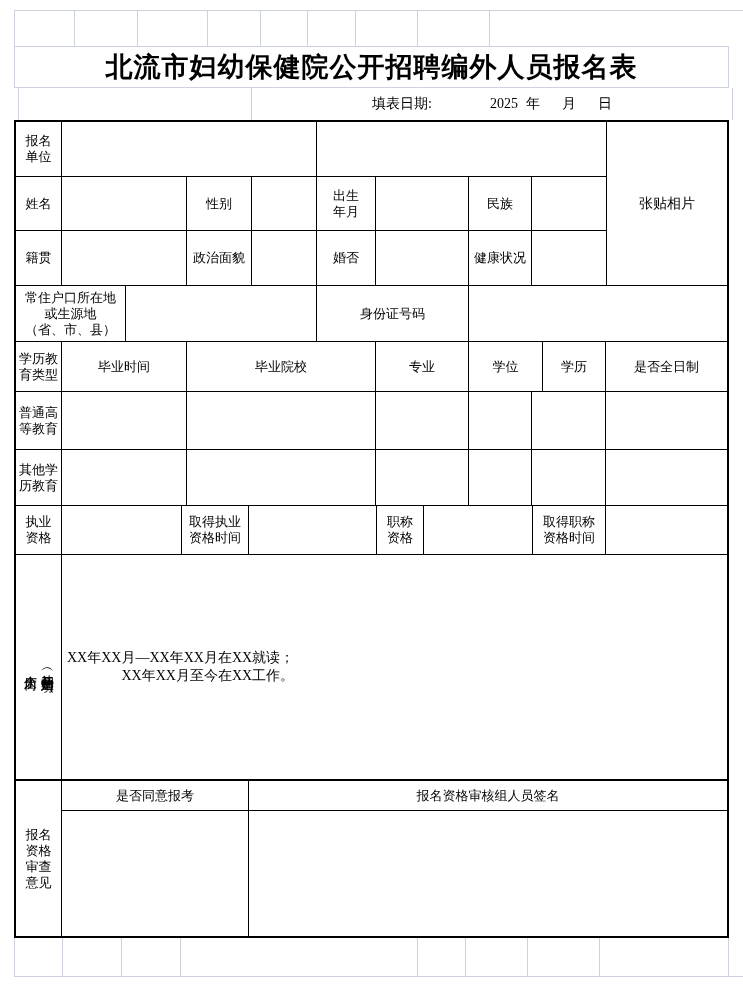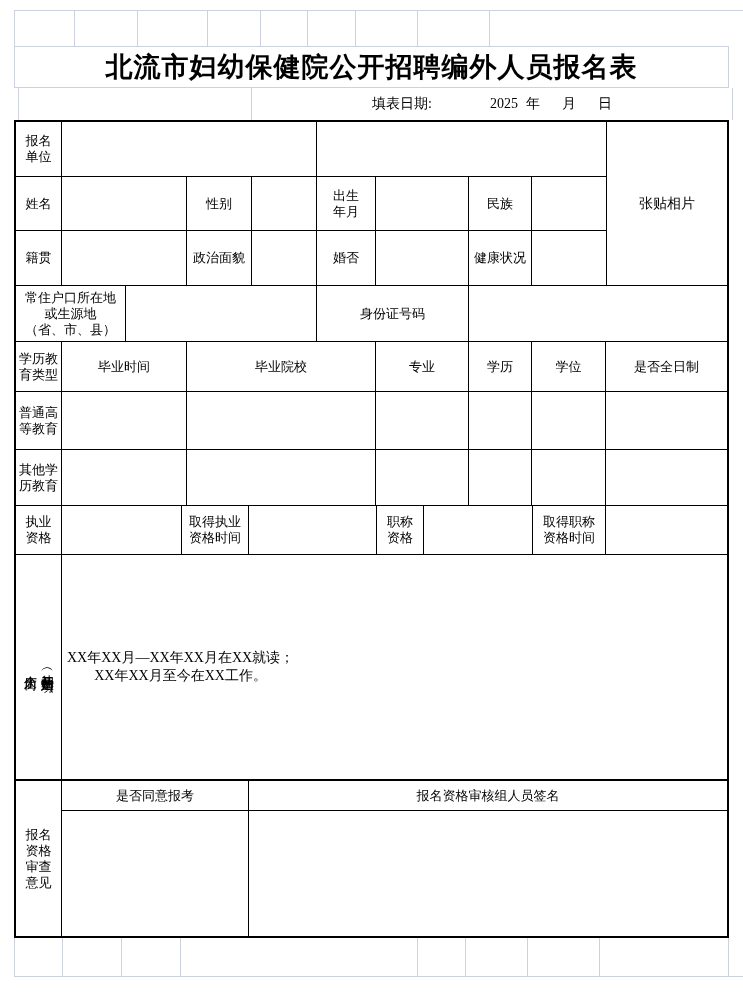--- a/index.html
+++ b/index.html
@@ -41,21 +41,21 @@
   .w46{width:46px}.w47{width:47px}.w59{width:59px}.w63{width:63px}.w65{width:65px}
   .w67{width:67px}.w73{width:73px}.w74{width:74px}.w93{width:93px}.w109{width:109px}
   .w110{width:110px}.w120{width:120px}.w125{width:125px}.w128{width:128px}.w148{width:148px}
   .w152{width:152px}.w187{width:187px}.w189{width:189px}.w191{width:191px}.w255{width:255px}
   .h49{height:49px}.h50{height:50px}.h53{height:53px}.h54{height:54px}.h55{height:55px}
   .h56{height:56px}.h58{height:58px}.h164{height:164px}.h226{height:226px}
 
   
   .resume-lab{flex-direction:row;gap:1px}
   .vtext{writing-mode:vertical-rl;text-orientation:mixed;letter-spacing:1px;font-size:13px}
-  .resume-content{justify-content:flex-start;text-align:center;padding-left:5px;
+  .resume-content{justify-content:flex-start;text-align:right;padding-left:5px;
                   font-size:14px;line-height:18px}
 
   
   .rv-right{flex:1;display:flex;flex-direction:column;min-width:0}
   .rv-head{display:flex;height:30px;border-bottom:1px solid #000}
   .rv-body{display:flex;flex:1}
 </style>
 </head>
 <body>
 
@@ -127,22 +127,22 @@
     <div class="tc w152">身份证号码</div>
     <div class="tc fx"></div>
   </div>
 
   <div class="trow h50">
     <div class="tc w46">学历教
 育类型</div>
     <div class="tc w125">毕业时间</div>
     <div class="tc w189">毕业院校</div>
     <div class="tc w93">专业</div>
+    <div class="tc w74">学位</div>
     <div class="tc w63">学历</div>
-    <div class="tc w74">学位</div>
     <div class="tc fx">是否全日制</div>
   </div>
 
   <div class="trow h58">
     <div class="tc w46">普通高
 等教育</div>
     <div class="tc w125"></div>
     <div class="tc w189"></div>
     <div class="tc w93"></div>
     <div class="tc w63"></div>

